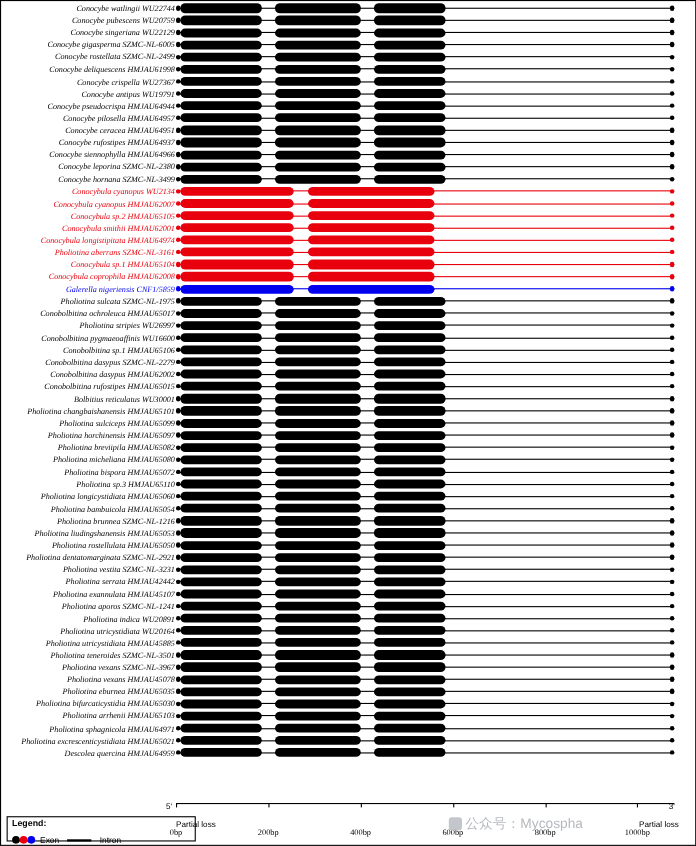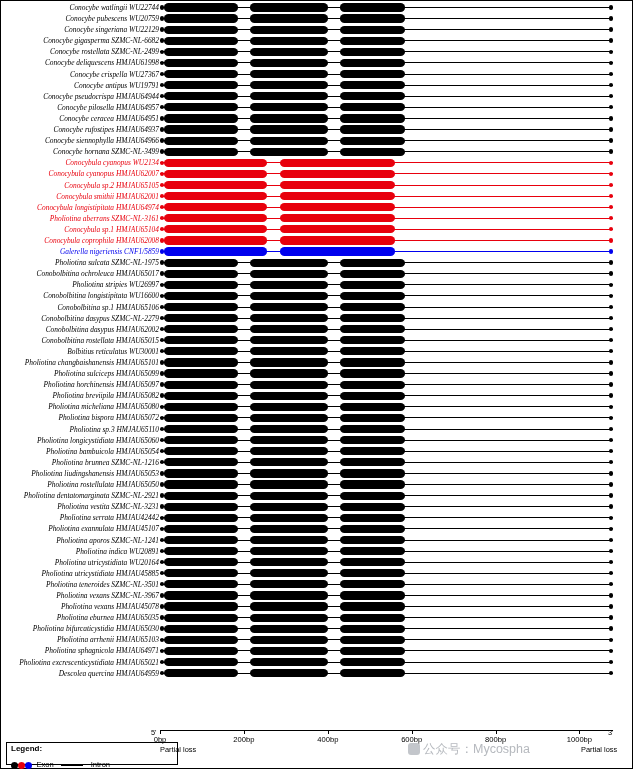--- a/index.html
+++ b/index.html
@@ -76,21 +76,21 @@
     left:160px;right:20px;
     top:730px;height:24px;
   }
   #axisline{
     position:absolute;left:0;right:0;top:0;height:1px;background:#000;
   }
   .tick{
     position:absolute;top:0;width:1px;height:4px;background:#000;
   }
   .ticklabel{
-    position:absolute;top:5px;font-size:7.6px;font-family:Liberation Sans, sans-serif;
+    position:absolute;top:22px;font-size:7.6px;font-family:Liberation Serif, serif;
     transform:translateX(-50%);
     white-space:nowrap;
     text-align:right;
   }
   #five{
     position:absolute;left:151px;top:728px;font-size:7.4px;font-family:"Liberation Sans",sans-serif;
   }
   #three{
     position:absolute;left:608px;top:728px;font-size:7.4px;font-family:"Liberation Sans",sans-serif;
   }
@@ -168,21 +168,21 @@
       <div class="track">
         <div class="intron"></div>
         <div class="cap" style="left: 0px;"></div>
         <div class="cap" style="right: 0px;"></div>
         <div class="exon" style="left: 4.2px; width: 73.4px;"></div>
         <div class="exon" style="left: 90.2px; width: 77.6px;"></div>
         <div class="exon" style="left: 180.4px; width: 65px;"></div>
       </div>
     </div>
     <div class="row r-black">
-      <div class="label">Conocybe gigasperma SZMC-NL-6682</div>
+      <div class="label">Conocybe gigasperma SZMC-NL-6005</div>
       <div class="track">
         <div class="intron"></div>
         <div class="cap" style="left: 0px;"></div>
         <div class="cap" style="right: 0px;"></div>
         <div class="exon" style="left: 4.2px; width: 73.4px;"></div>
         <div class="exon" style="left: 90.2px; width: 77.6px;"></div>
         <div class="exon" style="left: 180.4px; width: 65px;"></div>
       </div>
     </div>
     <div class="row r-black">
@@ -268,20 +268,31 @@
         <div class="intron"></div>
         <div class="cap" style="left: 0px;"></div>
         <div class="cap" style="right: 0px;"></div>
         <div class="exon" style="left: 4.2px; width: 73.4px;"></div>
         <div class="exon" style="left: 90.2px; width: 77.6px;"></div>
         <div class="exon" style="left: 180.4px; width: 65px;"></div>
       </div>
     </div>
     <div class="row r-black">
       <div class="label">Conocybe siennophylla HMJAU64966</div>
+      <div class="track">
+        <div class="intron"></div>
+        <div class="cap" style="left: 0px;"></div>
+        <div class="cap" style="right: 0px;"></div>
+        <div class="exon" style="left: 4.2px; width: 73.4px;"></div>
+        <div class="exon" style="left: 90.2px; width: 77.6px;"></div>
+        <div class="exon" style="left: 180.4px; width: 65px;"></div>
+      </div>
+    </div>
+    <div class="row r-black">
+      <div class="label">Conocybe leporina SZMC-NL-2380</div>
       <div class="track">
         <div class="intron"></div>
         <div class="cap" style="left: 0px;"></div>
         <div class="cap" style="right: 0px;"></div>
         <div class="exon" style="left: 4.2px; width: 73.4px;"></div>
         <div class="exon" style="left: 90.2px; width: 77.6px;"></div>
         <div class="exon" style="left: 180.4px; width: 65px;"></div>
       </div>
     </div>
     <div class="row r-black">
@@ -412,21 +423,21 @@
       <div class="track">
         <div class="intron"></div>
         <div class="cap" style="left: 0px;"></div>
         <div class="cap" style="right: 0px;"></div>
         <div class="exon" style="left: 4.2px; width: 73.4px;"></div>
         <div class="exon" style="left: 90.2px; width: 77.6px;"></div>
         <div class="exon" style="left: 180.4px; width: 65px;"></div>
       </div>
     </div>
     <div class="row r-black">
-      <div class="label">Conobolbitina longistipitata WU16600</div>
+      <div class="label">Conobolbitina pygmaeoaffinis WU16600</div>
       <div class="track">
         <div class="intron"></div>
         <div class="cap" style="left: 0px;"></div>
         <div class="cap" style="right: 0px;"></div>
         <div class="exon" style="left: 4.2px; width: 73.4px;"></div>
         <div class="exon" style="left: 90.2px; width: 77.6px;"></div>
         <div class="exon" style="left: 180.4px; width: 65px;"></div>
       </div>
     </div>
     <div class="row r-black">
@@ -456,21 +467,21 @@
       <div class="track">
         <div class="intron"></div>
         <div class="cap" style="left: 0px;"></div>
         <div class="cap" style="right: 0px;"></div>
         <div class="exon" style="left: 4.2px; width: 73.4px;"></div>
         <div class="exon" style="left: 90.2px; width: 77.6px;"></div>
         <div class="exon" style="left: 180.4px; width: 65px;"></div>
       </div>
     </div>
     <div class="row r-black">
-      <div class="label">Conobolbitina rostellata HMJAU65015</div>
+      <div class="label">Conobolbitina rufostipes HMJAU65015</div>
       <div class="track">
         <div class="intron"></div>
         <div class="cap" style="left: 0px;"></div>
         <div class="cap" style="right: 0px;"></div>
         <div class="exon" style="left: 4.2px; width: 73.4px;"></div>
         <div class="exon" style="left: 90.2px; width: 77.6px;"></div>
         <div class="exon" style="left: 180.4px; width: 65px;"></div>
       </div>
     </div>
     <div class="row r-black">

